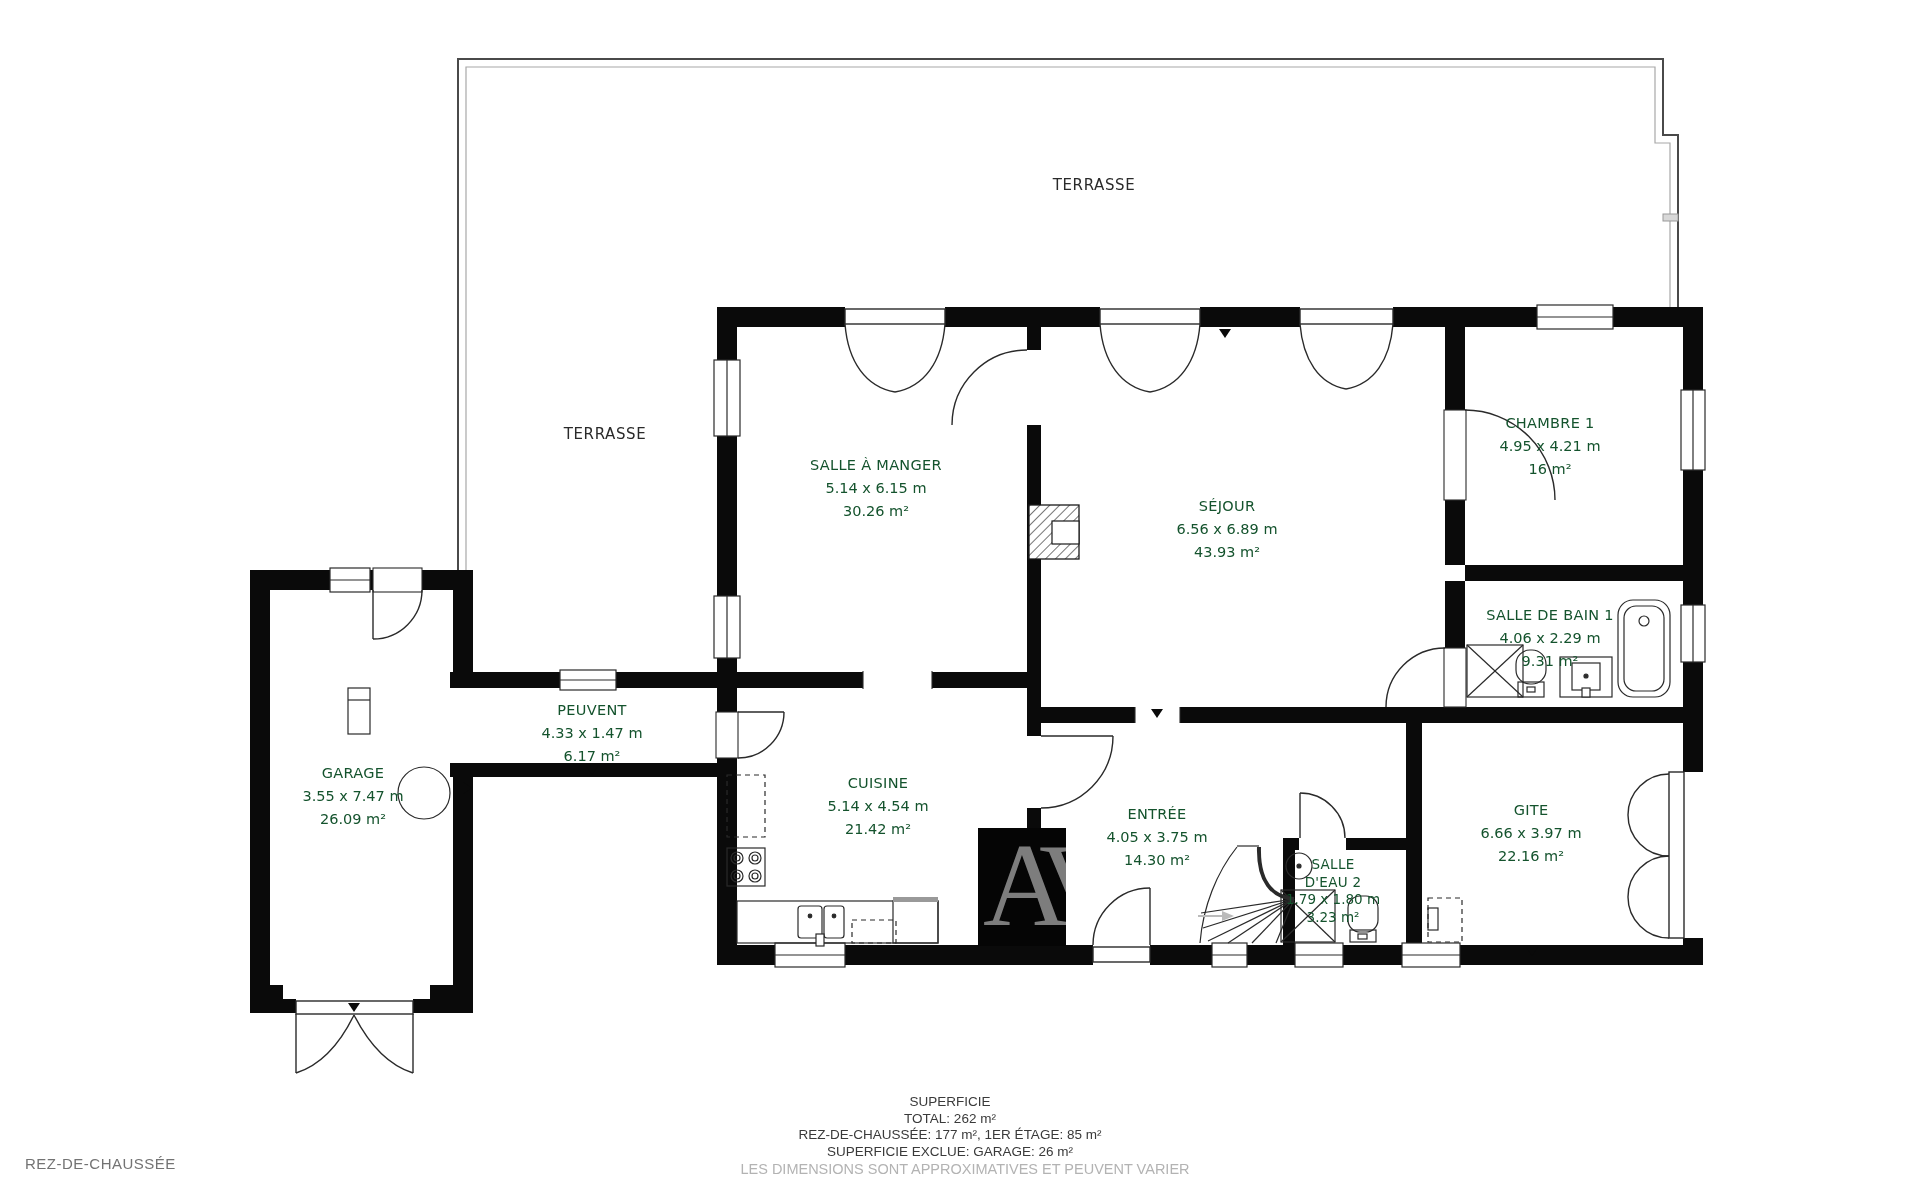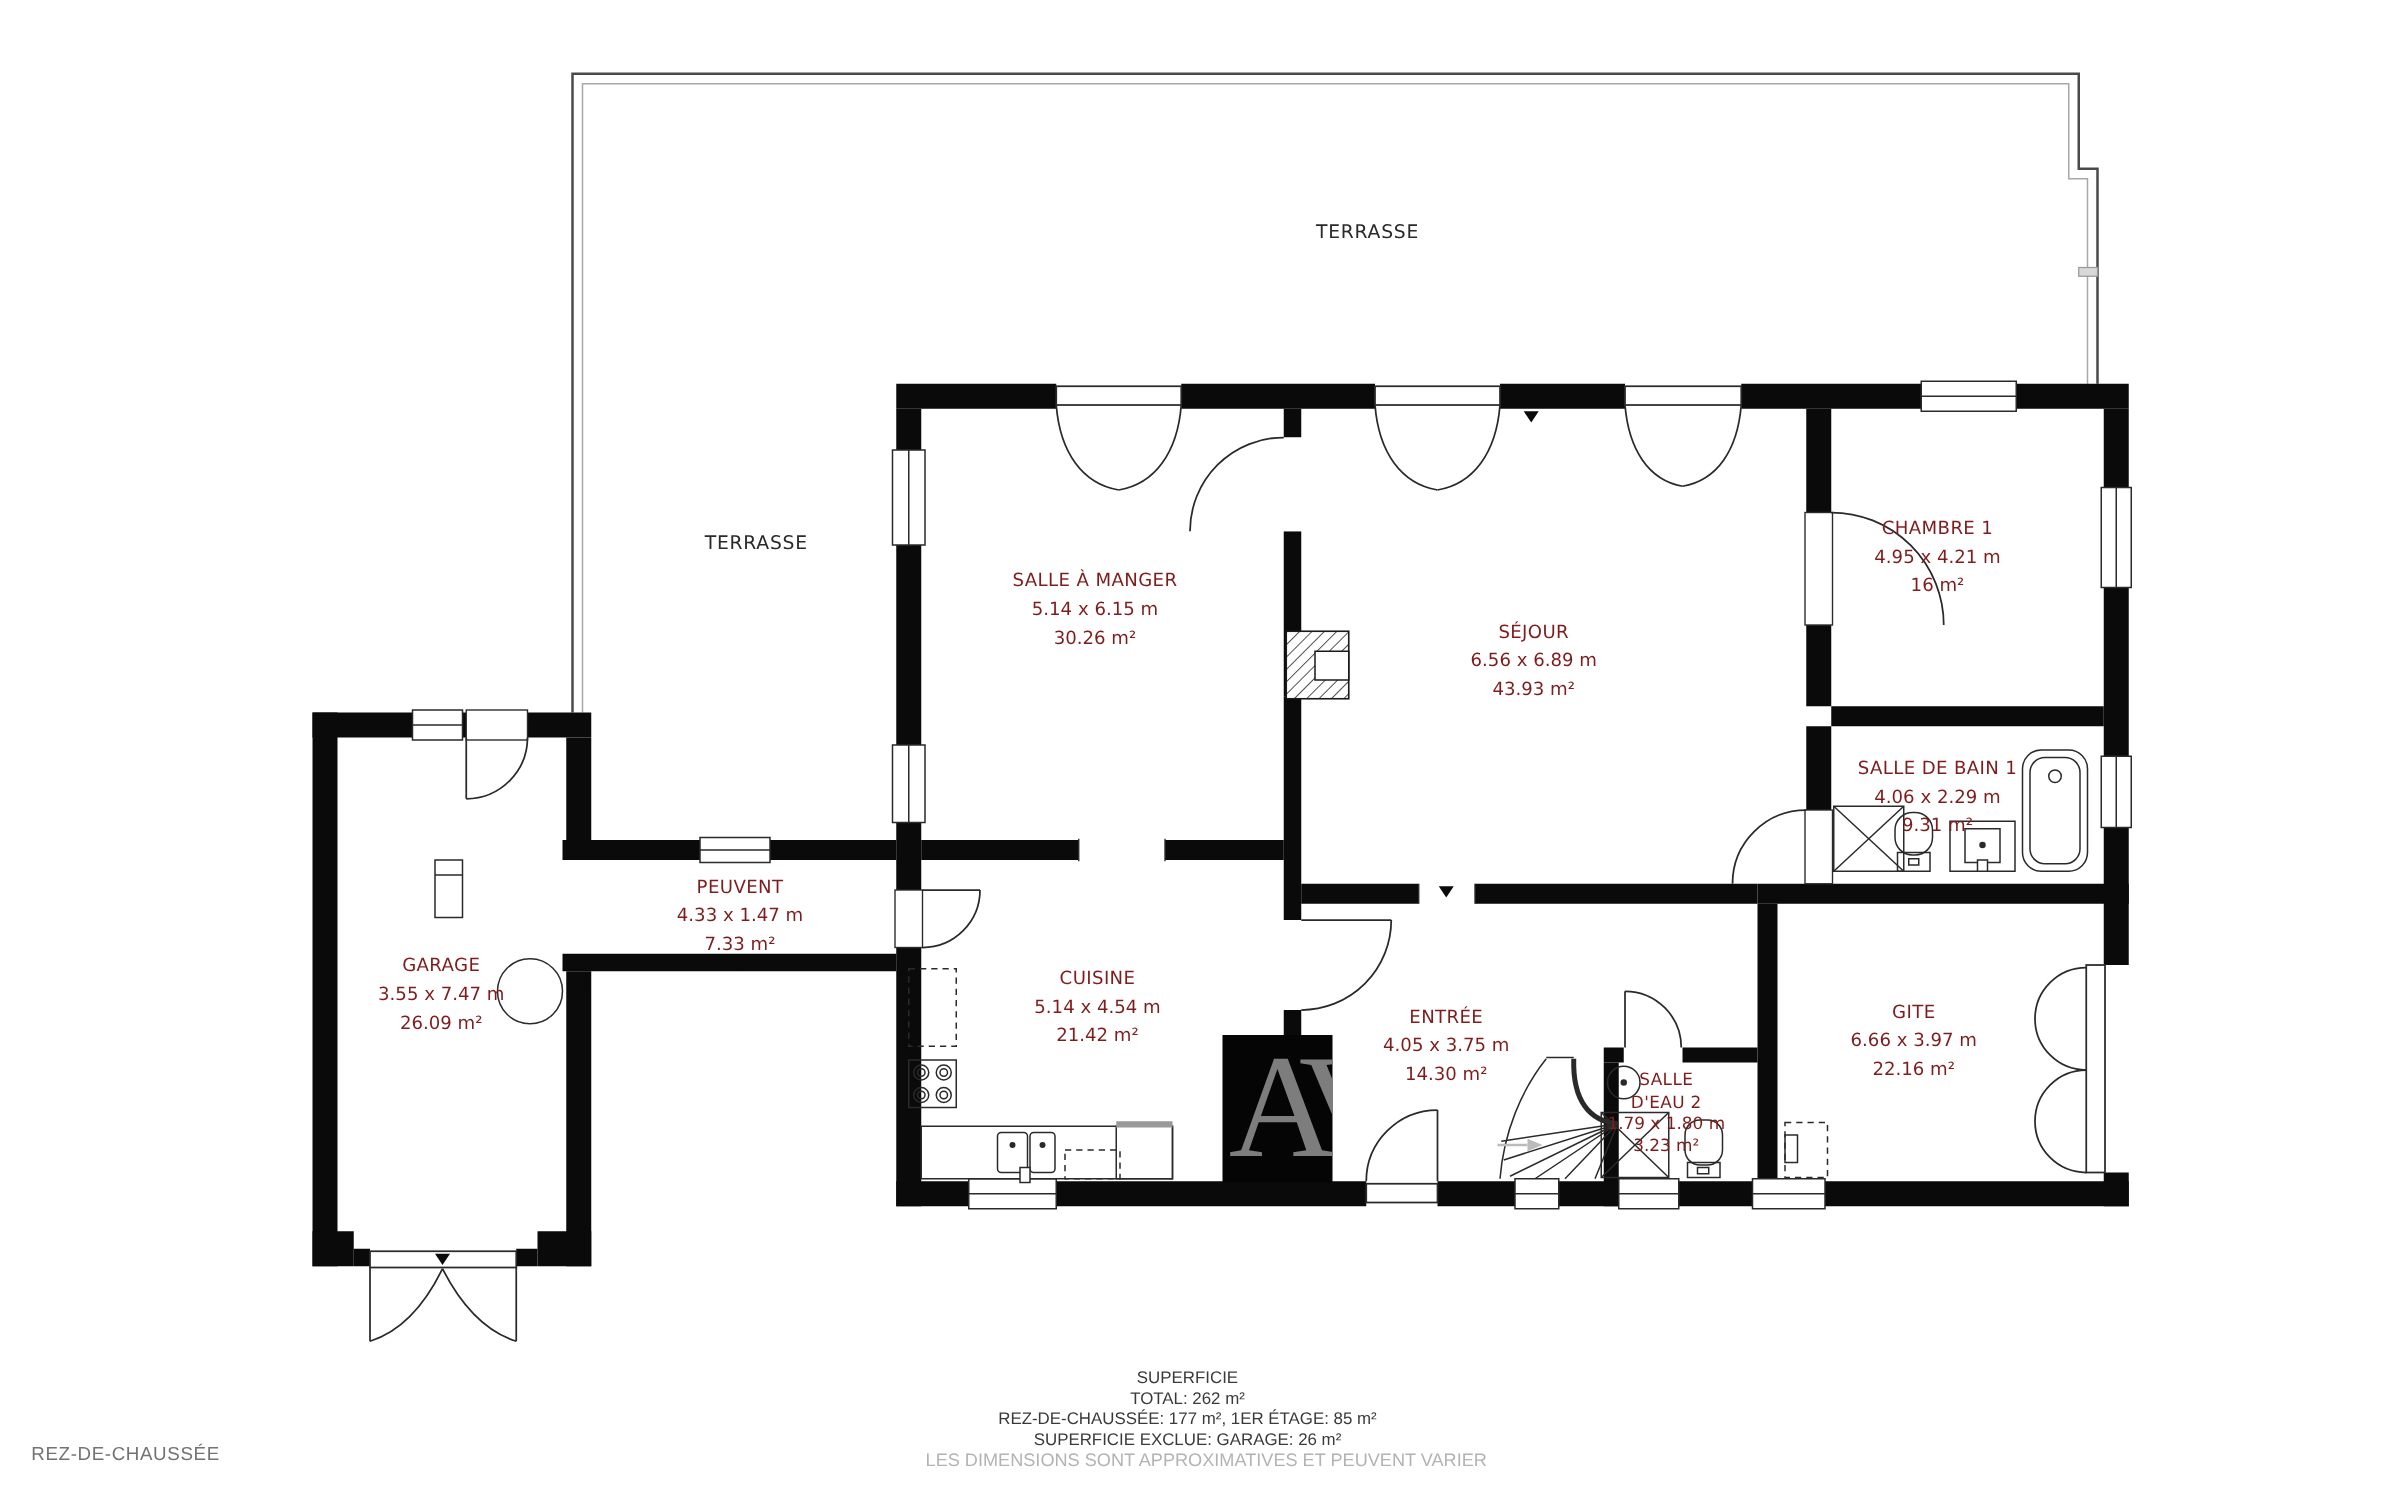--- a/index.html
+++ b/index.html
@@ -1,20 +1,20 @@
 <!DOCTYPE html>
 <html><head>
 <meta charset="utf-8">
 <style>
   html,body{margin:0;padding:0;background:#fff;}
   #stage{position:relative;width:1920px;height:1200px;background:#ffffff;overflow:hidden;
          font-family:"DejaVu Sans",sans-serif;}
   #plan-svg{position:absolute;left:0;top:0;}
   .lbl{position:absolute;transform:translateX(-50%);text-align:center;
-       font:14.5px/23px "DejaVu Sans",sans-serif;color:#7f1d1d;white-space:nowrap;}
+       font:14.5px/23px "DejaVu Sans",sans-serif;color:#14532d;white-space:nowrap;}
   .lbl .nm{letter-spacing:.3px;}
   .lbl.tight{font:13.5px/17.5px "DejaVu Sans",sans-serif;}
   .terr{position:absolute;transform:translateX(-50%);font:15px "DejaVu Sans",sans-serif;
         color:#2a2a2a;letter-spacing:.6px;white-space:nowrap;}
   #watermark{position:absolute;left:978px;top:828px;width:88px;height:118px;background:#050505;
              overflow:hidden;}
   #watermark span{display:block;margin:6px 0 0 5px;font:118px/104px "Liberation Serif",serif;
                   color:#7d7d7d;letter-spacing:-14px;}
   #footer{position:absolute;left:0;top:1094px;width:1900px;text-align:center;
           font-family:"Liberation Sans",sans-serif;color:#3a3a3a;}
@@ -377,21 +377,21 @@
   <div>16 m²</div>
 </div>
 <div class="lbl" style="left:1550px;top:604px">
   <div class="nm">SALLE DE BAIN 1</div>
   <div>4.06 x 2.29 m</div>
   <div>9.31 m²</div>
 </div>
 <div class="lbl" style="left:592px;top:699px">
   <div class="nm">PEUVENT</div>
   <div>4.33 x 1.47 m</div>
-  <div>7.33 m²</div>
+  <div>6.17 m²</div>
 </div>
 <div class="lbl" style="left:353px;top:762px">
   <div class="nm">GARAGE</div>
   <div>3.55 x 7.47 m</div>
   <div>26.09 m²</div>
 </div>
 <div class="lbl" style="left:878px;top:772px">
   <div class="nm">CUISINE</div>
   <div>5.14 x 4.54 m</div>
   <div>21.42 m²</div>

